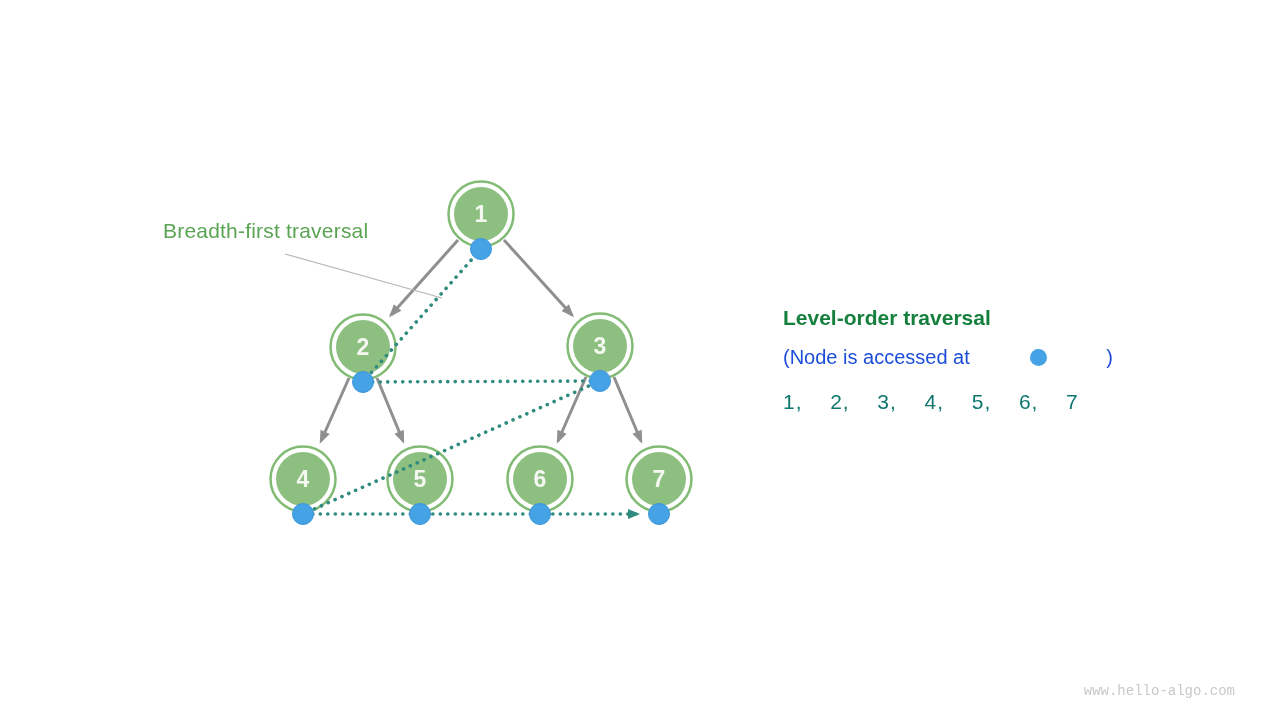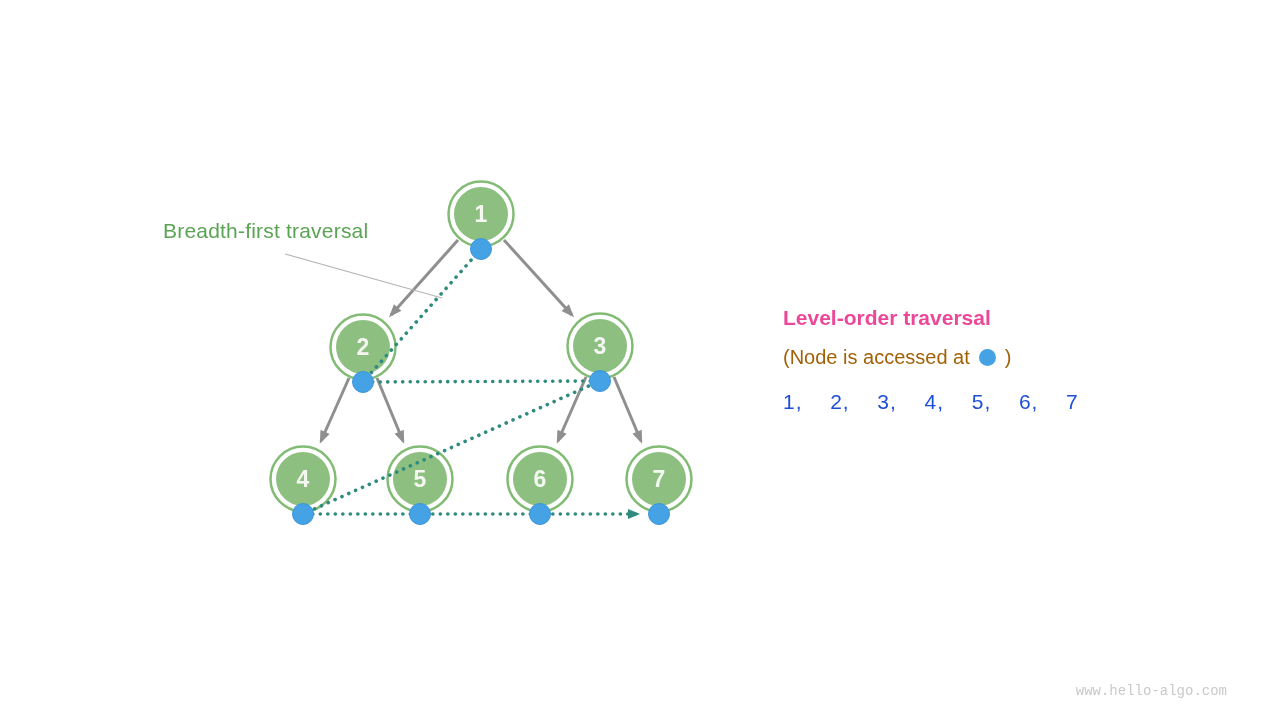--- a/index.html
+++ b/index.html
@@ -32,51 +32,52 @@
   }
   .legend {
     position: absolute;
     left: 783px;
     top: 306px;
     width: 330px;
   }
   .legend-title {
     font-size: 21px;
     font-weight: bold;
-    color: #ec4899;
+    color: #15803d;
     white-space: nowrap;
   }
   .legend-note {
     margin-top: 16px;
     font-size: 20px;
-    color: #a16207;
+    color: #1d4ed8;
     white-space: nowrap;
     display: flex;
     align-items: center;
+    justify-content: space-between;
   }
   .inline-dot {
     display: inline-block;
     width: 17px;
     height: 17px;
     border-radius: 50%;
     background: #45a2e4;
     margin-left: 9px;
     margin-right: 9px;
   }
   .legend-seq {
     margin-top: 21px;
     font-size: 21px;
-    color: #1d4ed8;
+    color: #0f766e;
     white-space: pre;
     word-spacing: 7px;
     letter-spacing: 1px;
   }
   .watermark {
     position: absolute;
-    right: 53px;
+    right: 45px;
     bottom: 21px;
     font-family: "Liberation Mono", "DejaVu Sans Mono", monospace;
     font-size: 14px;
     color: #c9c9c9;
     white-space: nowrap;
   }
   .node-num {
     font-family: "Liberation Sans", sans-serif;
     font-size: 23px;
     font-weight: bold;

